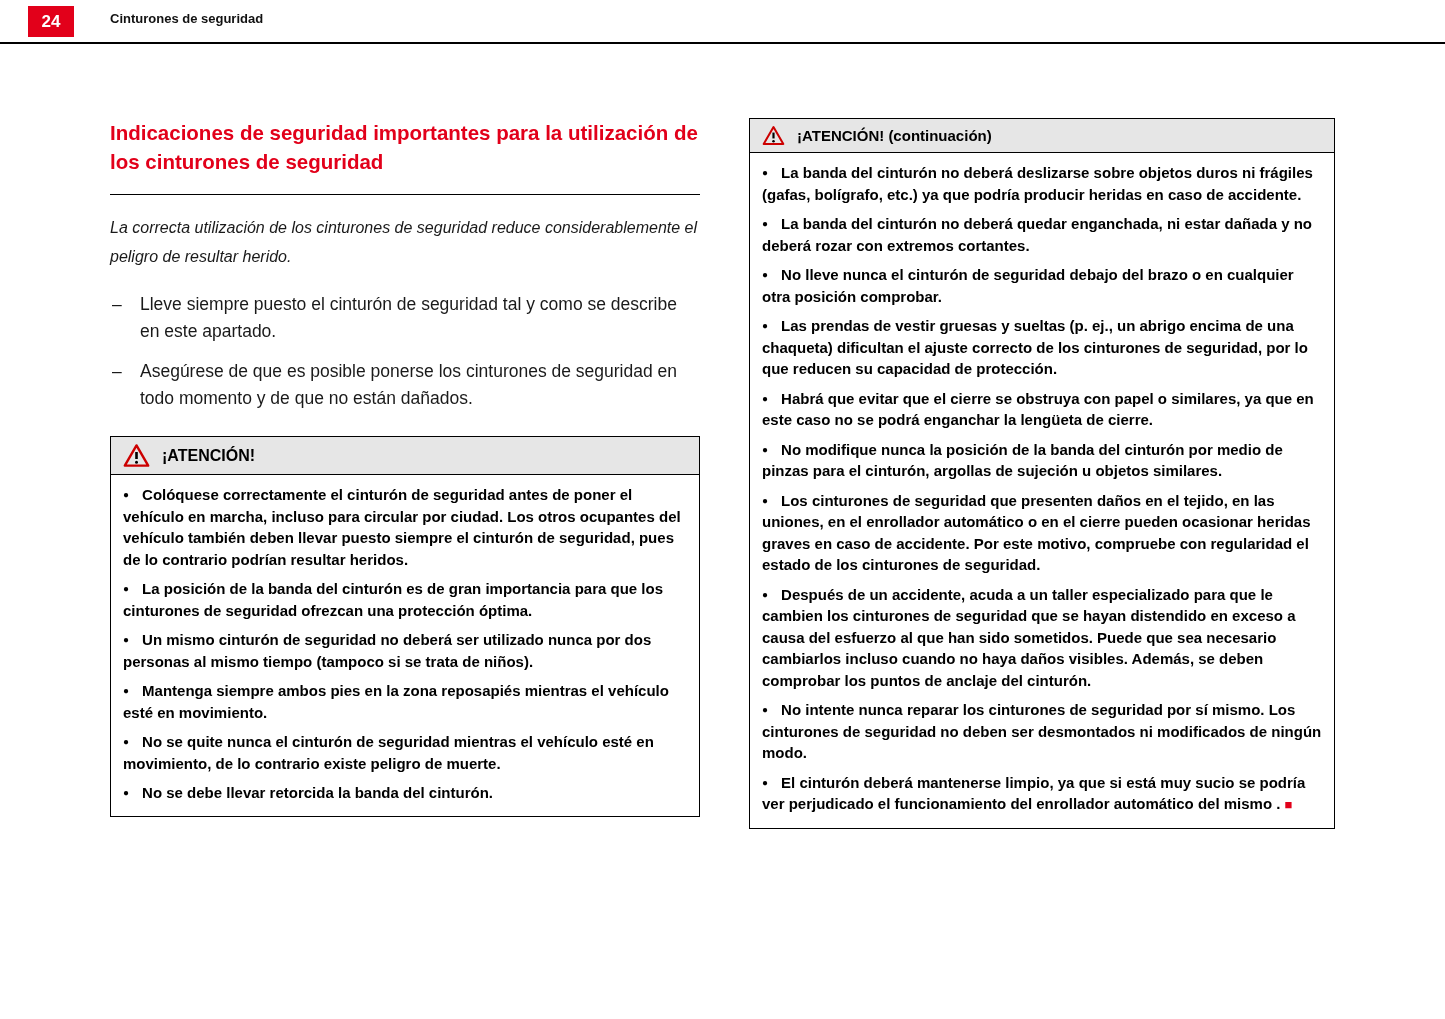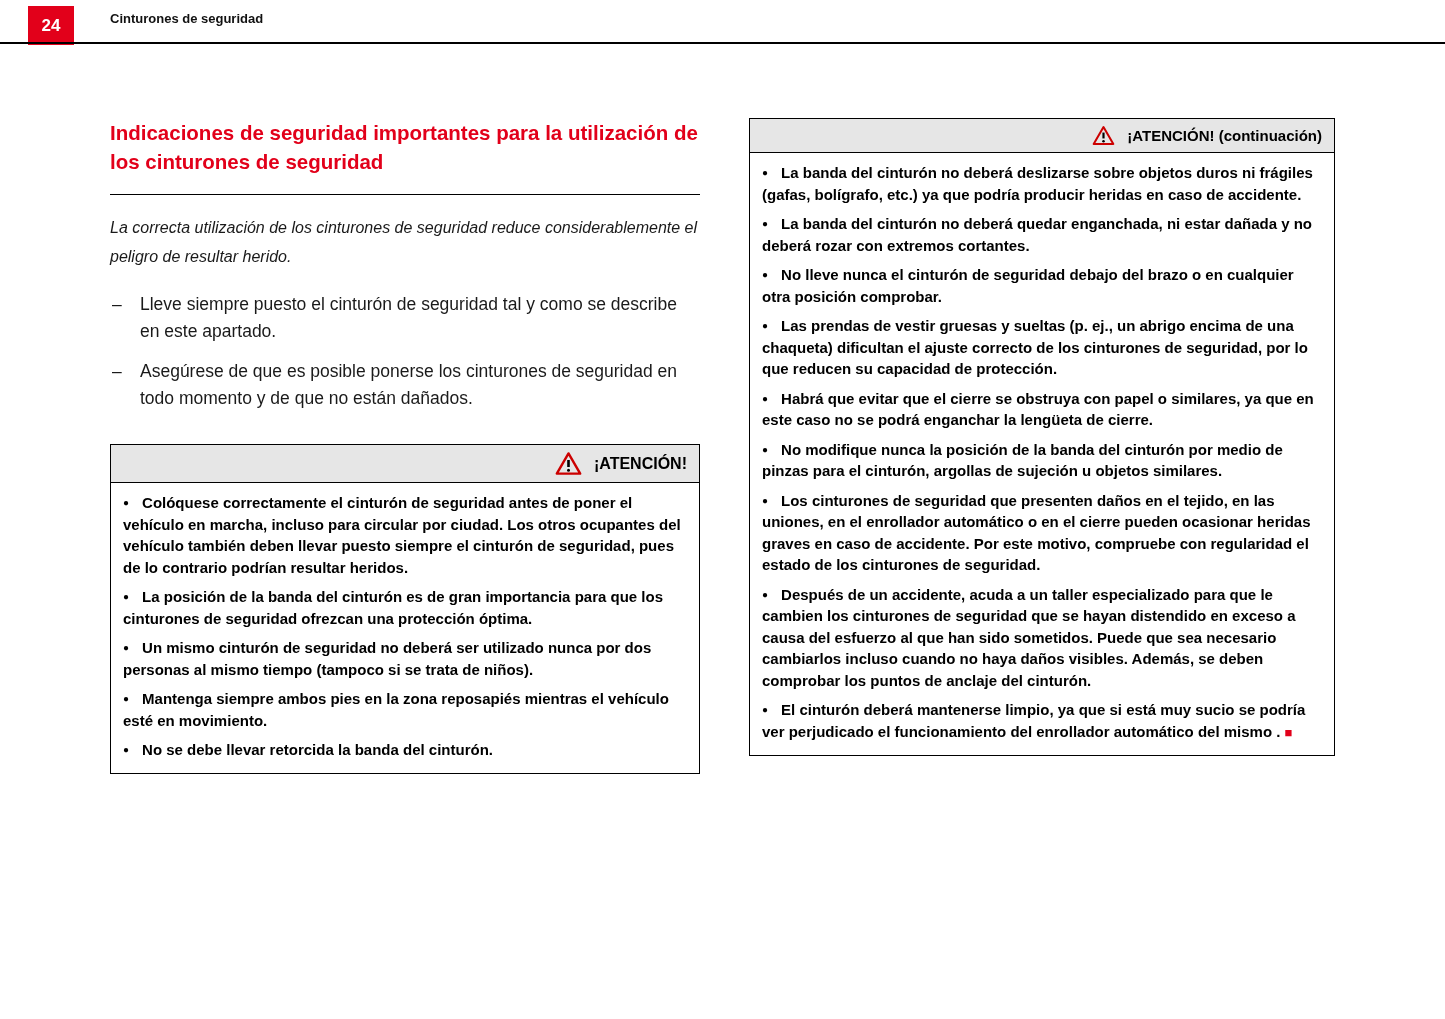--- a/index.html
+++ b/index.html
@@ -8,21 +8,21 @@
     background:#ffffff;
     font-family:"Liberation Sans", sans-serif;
     color:#000;
     position:relative;
     overflow:hidden;
   }
 
   
   .page-num {
     position:absolute; left:28px; top:6px;
-    width:46px; height:39px;
+    width:46px; height:31px;
     background:#e2001a; color:#fff;
     font-weight:bold; font-size:17px;
     display:flex; align-items:center; justify-content:center;
   }
   .section-title {
     position:absolute; left:110px; top:11px;
     font-weight:bold; font-size:13px; color:#111;
   }
   .header-rule {
     position:absolute; top:42px; left:0; right:0;
@@ -57,27 +57,26 @@
   }
   .dash-item .dash {
     position:absolute; left:2px; top:0;
   }
 
   
   .warning-box {
     border:1.5px solid #000;
     background:#fff;
   }
-  .warn-left { margin-top:32px; }
+  .warn-left { margin-top:24px; }
   .warning-header {
     background:#e6e6e6;
     border-bottom:1.5px solid #000;
     display:flex; align-items:center; gap:12px;
     padding:6px 12px;
-    justify-content:flex-end;
   }
   .warning-title { font-weight:bold; font-size:16px; }
   .warn-right .warning-title { font-size:15px; }
   .tri-icon { display:inline-flex; }
   .warning-body { padding:9px 12px 12px 12px; }
   .warning-item {
     font-weight:bold; font-size:15px; line-height:21.5px; color:#000;
     margin-top:8px;
   }
   .warning-item:first-child { margin-top:0; }
@@ -126,20 +125,21 @@
             <circle cx="13.5" cy="19.3" r="1.5" fill="#000"></circle>
           </svg>
         </span>
         <span class="warning-title">¡ATENCIÓN!</span>
       </div>
       <div class="warning-body">
         <p class="warning-item"><span class="bullet-dot">●</span><span>Colóquese correctamente el cinturón de seguridad antes de poner el vehículo en marcha, incluso para circular por ciudad. Los otros ocupantes del vehículo también deben llevar puesto siempre el cinturón de seguridad, pues de lo contrario podrían resultar heridos.</span></p>
         <p class="warning-item"><span class="bullet-dot">●</span><span>La posición de la banda del cinturón es de gran importancia para que los cinturones de seguridad ofrezcan una protección óptima.</span></p>
         <p class="warning-item"><span class="bullet-dot">●</span><span>Un mismo cinturón de seguridad no deberá ser utilizado nunca por dos personas al mismo tiempo (tampoco si se trata de niños).</span></p>
         <p class="warning-item"><span class="bullet-dot">●</span><span>Mantenga siempre ambos pies en la zona reposapiés mientras el vehí­culo esté en movimiento.</span></p>
+        <p class="warning-item"><span class="bullet-dot">●</span><span>No se quite nunca el cinturón de seguridad mientras el vehículo esté en movimiento, de lo contrario existe peligro de muerte.</span></p>
         <p class="warning-item"><span class="bullet-dot">●</span><span>No se debe llevar retorcida la banda del cinturón.</span></p>
       </div>
     </div>
   </div>
 
   <div class="col-right">
 
     <div class="warning-box warn-right">
       <div class="warning-header">
         <span class="tri-icon">
@@ -153,17 +153,18 @@
       </div>
       <div class="warning-body">
         <p class="warning-item"><span class="bullet-dot">●</span><span>La banda del cinturón no deberá deslizarse sobre objetos duros ni frágiles (gafas, bolígrafo, etc.) ya que podría producir heridas en caso de accidente.</span></p>
         <p class="warning-item"><span class="bullet-dot">●</span><span>La banda del cinturón no deberá quedar enganchada, ni estar dañada y no deberá rozar con extremos cortantes.</span></p>
         <p class="warning-item"><span class="bullet-dot">●</span><span>No lleve nunca el cinturón de seguridad debajo del brazo o en cualquier otra posición comprobar.</span></p>
         <p class="warning-item"><span class="bullet-dot">●</span><span>Las prendas de vestir gruesas y sueltas (p. ej., un abrigo encima de una chaqueta) dificultan el ajuste correcto de los cinturones de seguridad, por lo que reducen su capacidad de protección.</span></p>
         <p class="warning-item"><span class="bullet-dot">●</span><span>Habrá que evitar que el cierre se obstruya con papel o similares, ya que en este caso no se podrá enganchar la lengüeta de cierre.</span></p>
         <p class="warning-item"><span class="bullet-dot">●</span><span>No modifique nunca la posición de la banda del cinturón por medio de pinzas para el cinturón, argollas de sujeción u objetos similares.</span></p>
         <p class="warning-item"><span class="bullet-dot">●</span><span>Los cinturones de seguridad que presenten daños en el tejido, en las uniones, en el enrollador automático o en el cierre pueden ocasionar heridas graves en caso de accidente. Por este motivo, compruebe con regu­laridad el estado de los cinturones de seguridad.</span></p>
         <p class="warning-item"><span class="bullet-dot">●</span><span>Después de un accidente, acuda a un taller especializado para que le cambien los cinturones de seguridad que se hayan distendido en exceso a causa del esfuerzo al que han sido sometidos. Puede que sea necesario cambiarlos incluso cuando no haya daños visibles. Además, se deben comprobar los puntos de anclaje del cinturón.</span></p>
+        <p class="warning-item"><span class="bullet-dot">●</span><span>No intente nunca reparar los cinturones de seguridad por sí mismo. Los cinturones de seguridad no deben ser desmontados ni modificados de ningún modo.</span></p>
         <p class="warning-item"><span class="bullet-dot">●</span><span>El cinturón deberá mantenerse limpio, ya que si está muy sucio se podría ver perjudicado el funcionamiento del enrollador automático del mismo .</span><span class="end-square">■</span></p>
       </div>
     </div>
   </div>
 </div>
 
 </body></html>

